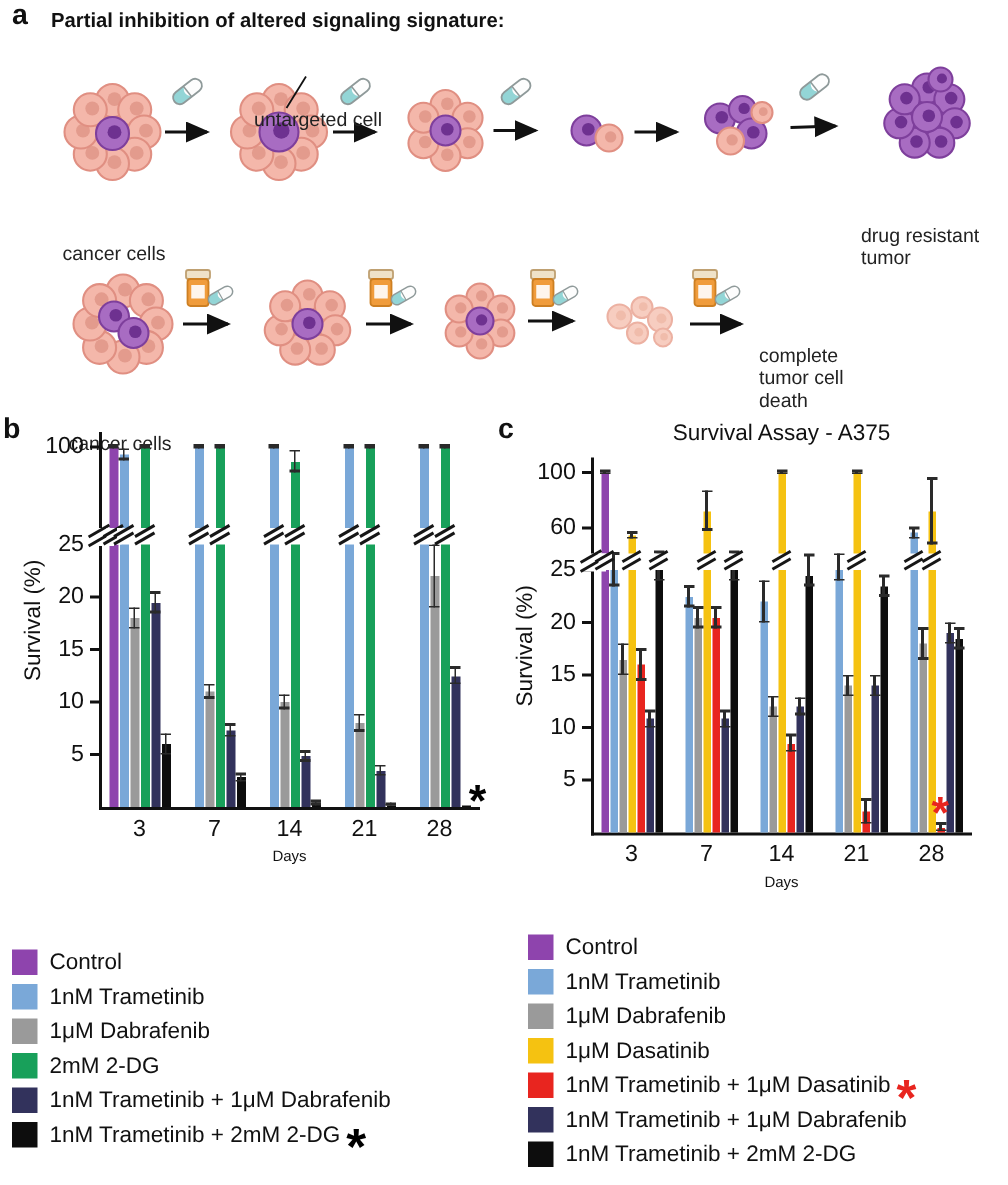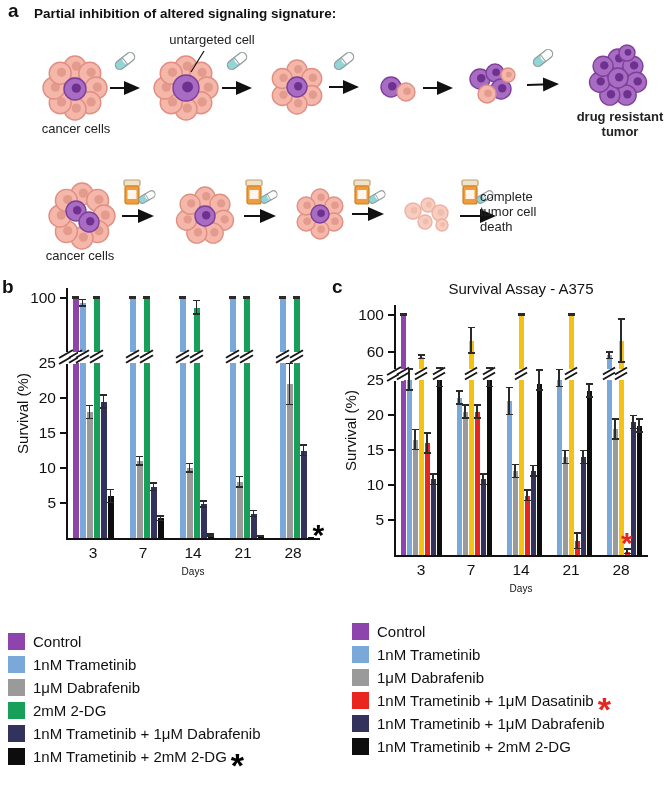--- a/index.html
+++ b/index.html
@@ -1,20 +1,20 @@
 <!DOCTYPE html>
 <html><head>
 <meta charset="utf-8">
 <style>
   html,body{margin:0;padding:0;background:#fff;}
   .figure{position:relative;width:672px;height:790px;background:#fff;
           font-family:"Liberation Sans",sans-serif;color:#111;overflow:hidden;}
   .panel-letter{position:absolute;font-weight:bold;font-size:19px;color:#111;}
   .hdr{position:absolute;font-weight:bold;font-size:13.5px;color:#111;white-space:nowrap;}
-  .diagram-label{position:absolute;font-size:13px;line-height:1.15;color:#222;}
+  .diagram-label{position:absolute;font-size:13px;line-height:1.15;color:#222;margin-top:40px;}
   .panel-a{position:absolute;left:0;top:0;width:672px;height:272px;}
 
   .chart{position:absolute;width:322px;}
   .chart-title{margin-left:56px;width:250px;text-align:center;font-size:15px;}
   .plot-outer{position:relative;margin-left:56px;margin-top:8px;width:250px;height:250px;}
   .ylabel{position:absolute;left:-54px;top:0;height:100%;width:16px;display:flex;align-items:center;justify-content:center;}
   .ylabel span{transform:rotate(-90deg);white-space:nowrap;font-size:15px;}
   .plot{position:relative;width:250px;height:250px;}
   .axis-y{position:absolute;left:-2px;bottom:-2px;width:2px;height:252px;background:#111;}
   .axis-x{position:absolute;left:-2px;bottom:-2px;height:2px;width:254px;background:#111;}
@@ -287,23 +287,23 @@
         <g transform="translate(485,197) rotate(-30) scale(0.8)">
           <rect x="-11" y="-4.5" width="13" height="9" rx="4.5" fill="#93d5d6"></rect>
           <rect x="-2" y="-4.5" width="13" height="9" rx="4.5" fill="#fdfdfd"></rect>
           <rect x="-11" y="-4.5" width="22" height="9" rx="4.5" fill="none" stroke="#8f9a9a" stroke-width="1.2"></rect>
           <line x1="0" y1="-4.5" x2="0" y2="4.5" stroke="#8f9a9a" stroke-width="1"></line>
         </g>
       </svg>
     <div class="hdr" style="left:34px;top:6px;">Partial inhibition of altered signaling signature:</div>
     <div class="diagram-label" style="left:32px;top:122px;width:88px;text-align:center;">cancer cells</div>
     <div class="diagram-label" style="left:152px;top:33px;width:120px;text-align:center;">untargeted cell</div>
-    <div class="diagram-label" style="left:574px;top:110px;width:92px;text-align:center;font-weight:bold;">drug resistant tumor</div>
+    <div class="diagram-label" style="left:574px;top:110px;width:92px;text-align:left;">drug resistant tumor</div>
     <div class="diagram-label" style="left:36px;top:249px;width:88px;text-align:center;">cancer cells</div>
-    <div class="diagram-label" style="left:480px;top:190px;width:88px;">complete tumor cell death</div>
+    <div class="diagram-label" style="left:506px;top:190px;width:88px;">complete tumor cell death</div>
   </div>
 
   <div class="panel-letter" style="left:2px;top:276px;">b</div>
   <div class="panel-letter" style="left:332px;top:276px;">c</div>
 
   <div class="chart" style="left:12px;top:280px;">
     <div class="plot-outer">
       <div class="ylabel">
           <span>Survival (%)</span>
         </div>
@@ -714,20 +714,24 @@
       </div>
       <div class="legend-item">
         <span class="legend-swatch" style="background: rgb(122, 168, 216);"></span>
         <span class="legend-label">1nM Trametinib</span>
       </div>
       <div class="legend-item">
         <span class="legend-swatch" style="background: rgb(154, 154, 154);"></span>
         <span class="legend-label">1μM Dabrafenib</span>
       </div>
       <div class="legend-item">
+        <span class="legend-swatch" style="background: rgb(245, 194, 17);"></span>
+        <span class="legend-label">1μM Dasatinib</span>
+      </div>
+      <div class="legend-item">
         <span class="legend-swatch" style="background: rgb(232, 37, 31);"></span>
         <span class="legend-label">1nM Trametinib + 1μM Dasatinib</span>
         <span class="legend-marker" style="color: rgb(232, 37, 31);">*</span>
       </div>
       <div class="legend-item">
         <span class="legend-swatch" style="background: rgb(50, 50, 92);"></span>
         <span class="legend-label">1nM Trametinib + 1μM Dabrafenib</span>
       </div>
       <div class="legend-item">
         <span class="legend-swatch" style="background: rgb(13, 13, 13);"></span>

